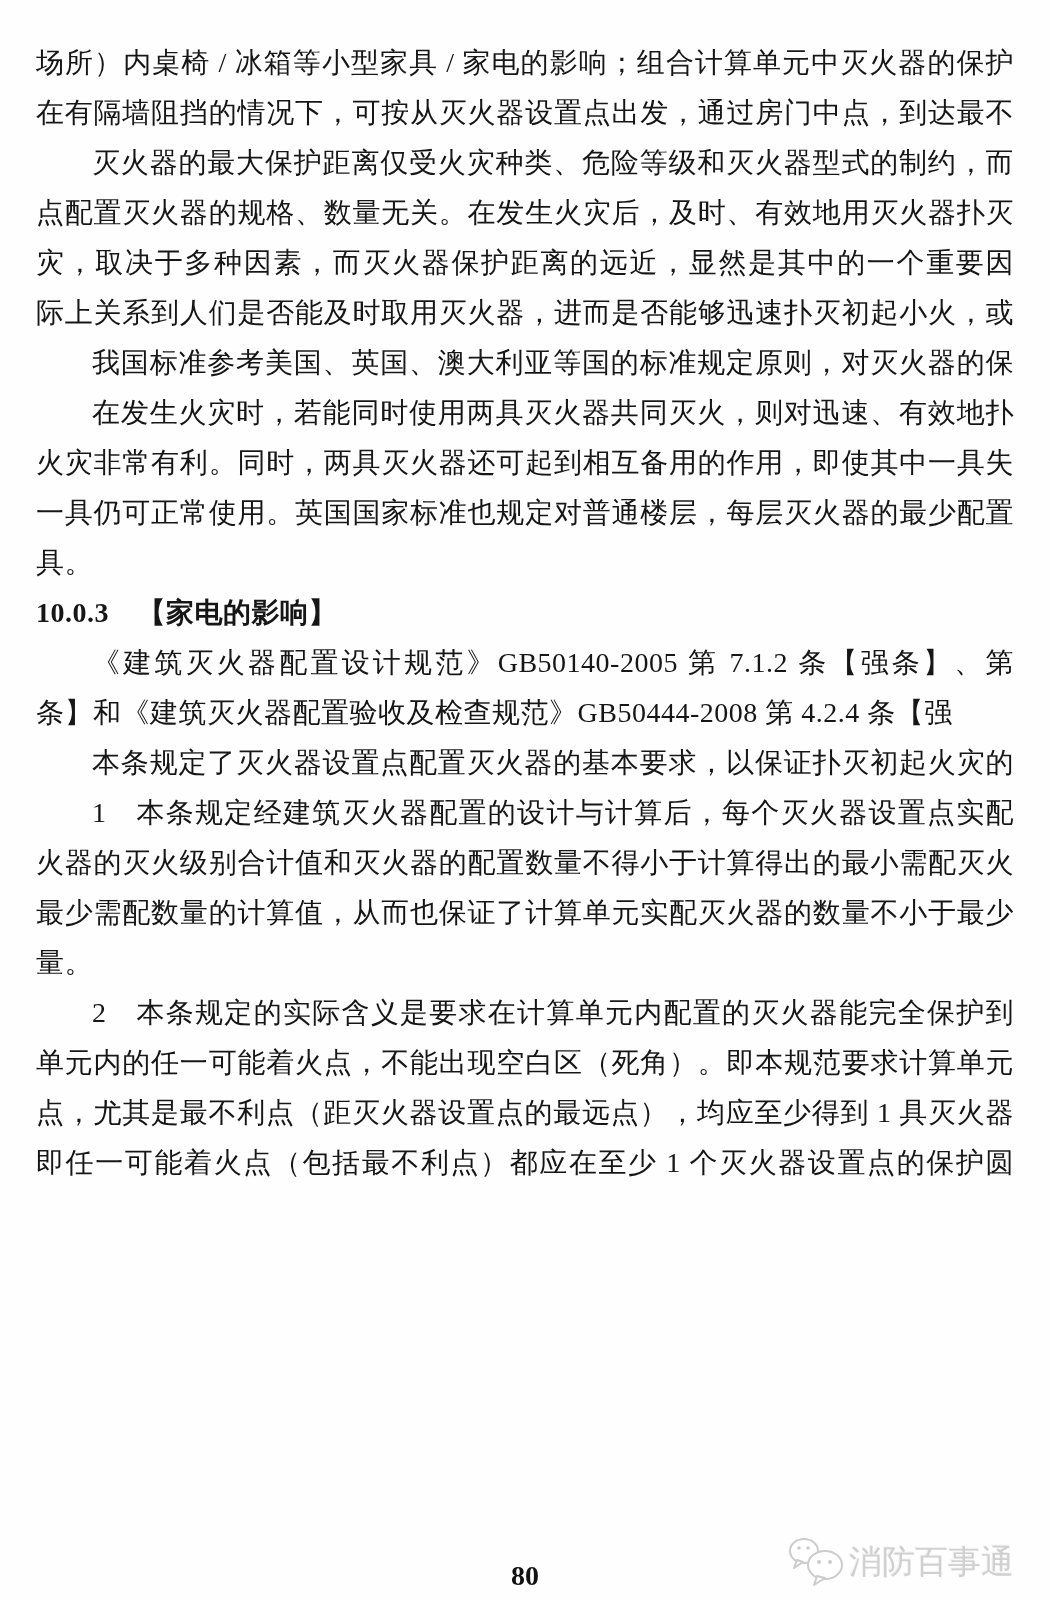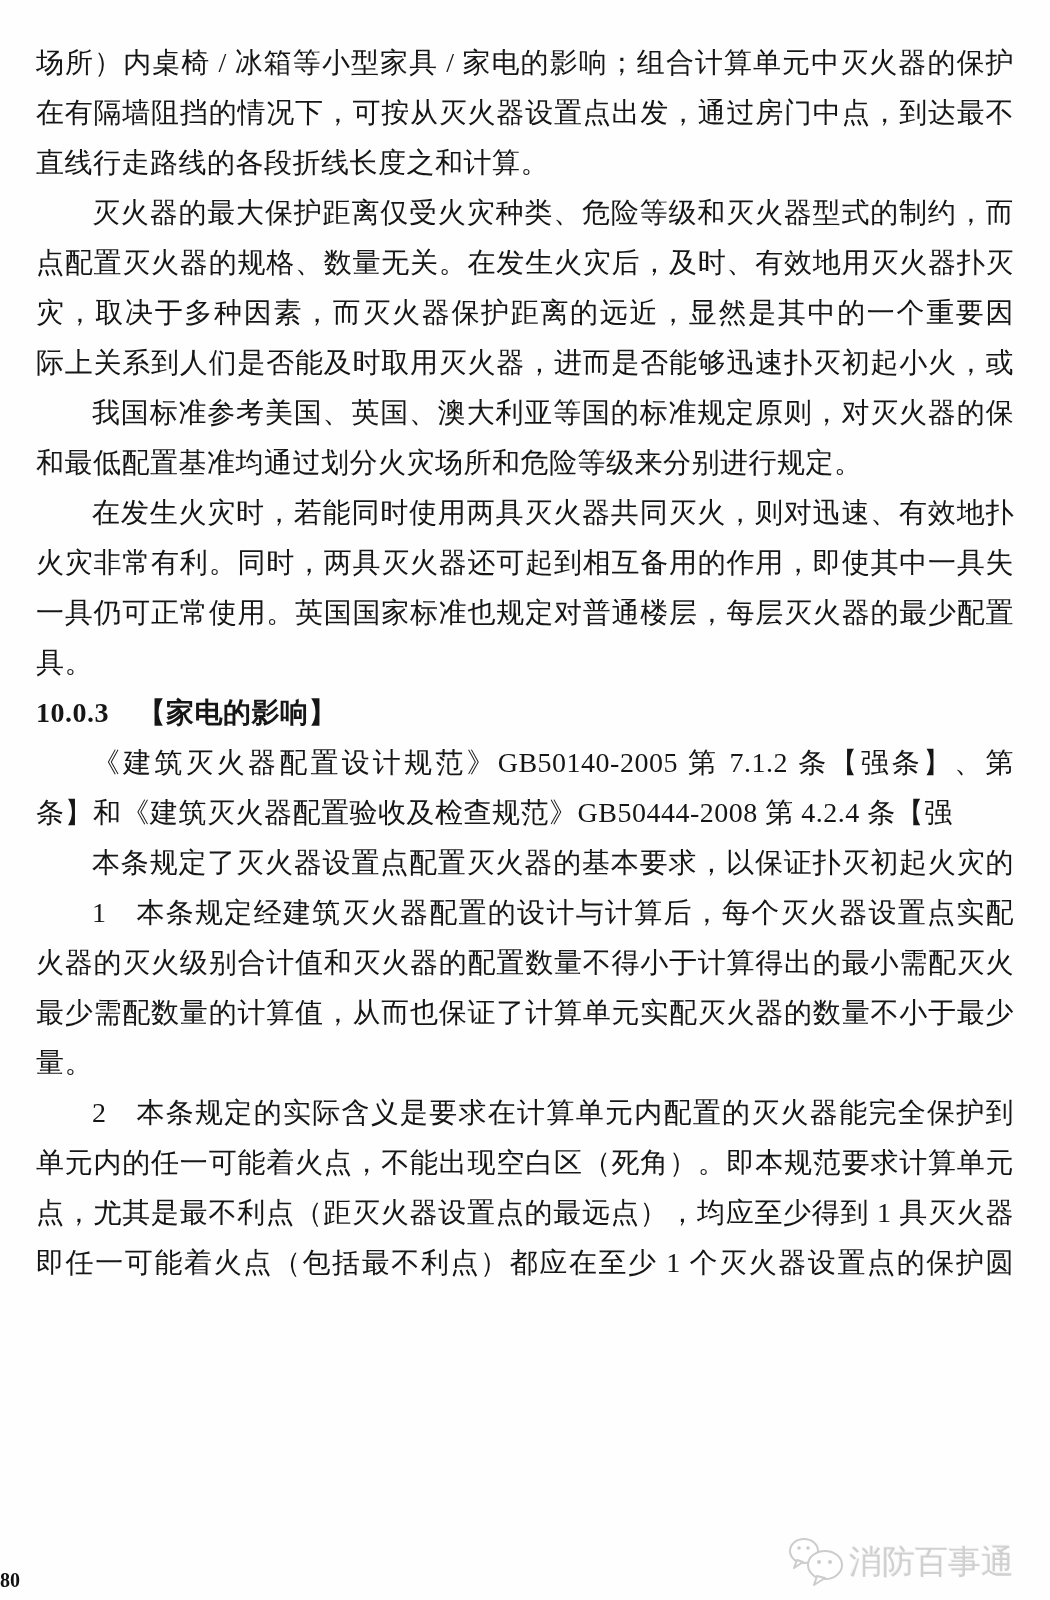--- a/index.html
+++ b/index.html
@@ -54,41 +54,40 @@
     user-select: none;
   }
   .watermark svg {
     display: block;
   }
   .page-number {
     position: absolute;
     left: 0;
     right: 0;
     bottom: 8px;
-    font-size: 20px;
+    text-align: center;
+    font-size: 28px;
     font-weight: bold;
     color: #111111;
     font-family: "Liberation Serif", "DejaVu Serif", serif;
   }
 </style>
 </head>
 <body>
 
 <div class="page">
 
   <div class="content" id="text-block">
       <div class="line fill">场所）内桌椅 / 冰箱等小型家具 / 家电的影响；组合计算单元中灭火器的保护距离，</div>
       <div class="line fill">在有隔墙阻挡的情况下，可按从灭火器设置点出发，通过房门中点，到达最不利点的</div>
-      <div class="line">直线行走路线的各段折线长度之和计算。</div>
       <div class="line indent fill">灭火器的最大保护距离仅受火灾种类、危险等级和灭火器型式的制约，而与设置</div>
       <div class="line fill">点配置灭火器的规格、数量无关。在发生火灾后，及时、有效地用灭火器扑灭初起火</div>
       <div class="line fill">灾，取决于多种因素，而灭火器保护距离的远近，显然是其中的一个重要因素。它实</div>
       <div class="line fill">际上关系到人们是否能及时取用灭火器，进而是否能够迅速扑灭初起小火，或者是否</div>
       <div class="line indent fill">我国标准参考美国、英国、澳大利亚等国的标准规定原则，对灭火器的保护距离</div>
-      <div class="line">和最低配置基准均通过划分火灾场所和危险等级来分别进行规定。</div>
       <div class="line indent fill">在发生火灾时，若能同时使用两具灭火器共同灭火，则对迅速、有效地扑灭初起</div>
       <div class="line fill">火灾非常有利。同时，两具灭火器还可起到相互备用的作用，即使其中一具失效，另</div>
       <div class="line fill">一具仍可正常使用。英国国家标准也规定对普通楼层，每层灭火器的最少配置数量为 2</div>
       <div class="line">具。</div>
       <div class="line bold">10.0.3　【家电的影响】</div>
       <div class="line indent fill">《建筑灭火器配置设计规范》GB50140-2005 第 7.1.2 条【强条】、第 7.1.3 条【强</div>
       <div class="line">条】和《建筑灭火器配置验收及检查规范》GB50444-2008 第 4.2.4 条【强条】。</div>
       <div class="line indent fill">本条规定了灭火器设置点配置灭火器的基本要求，以保证扑灭初起火灾的最低灭</div>
       <div class="line indent fill">1　本条规定经建筑灭火器配置的设计与计算后，每个灭火器设置点实配的各具灭</div>
       <div class="line fill">火器的灭火级别合计值和灭火器的配置数量不得小于计算得出的最小需配灭火级别和</div>

